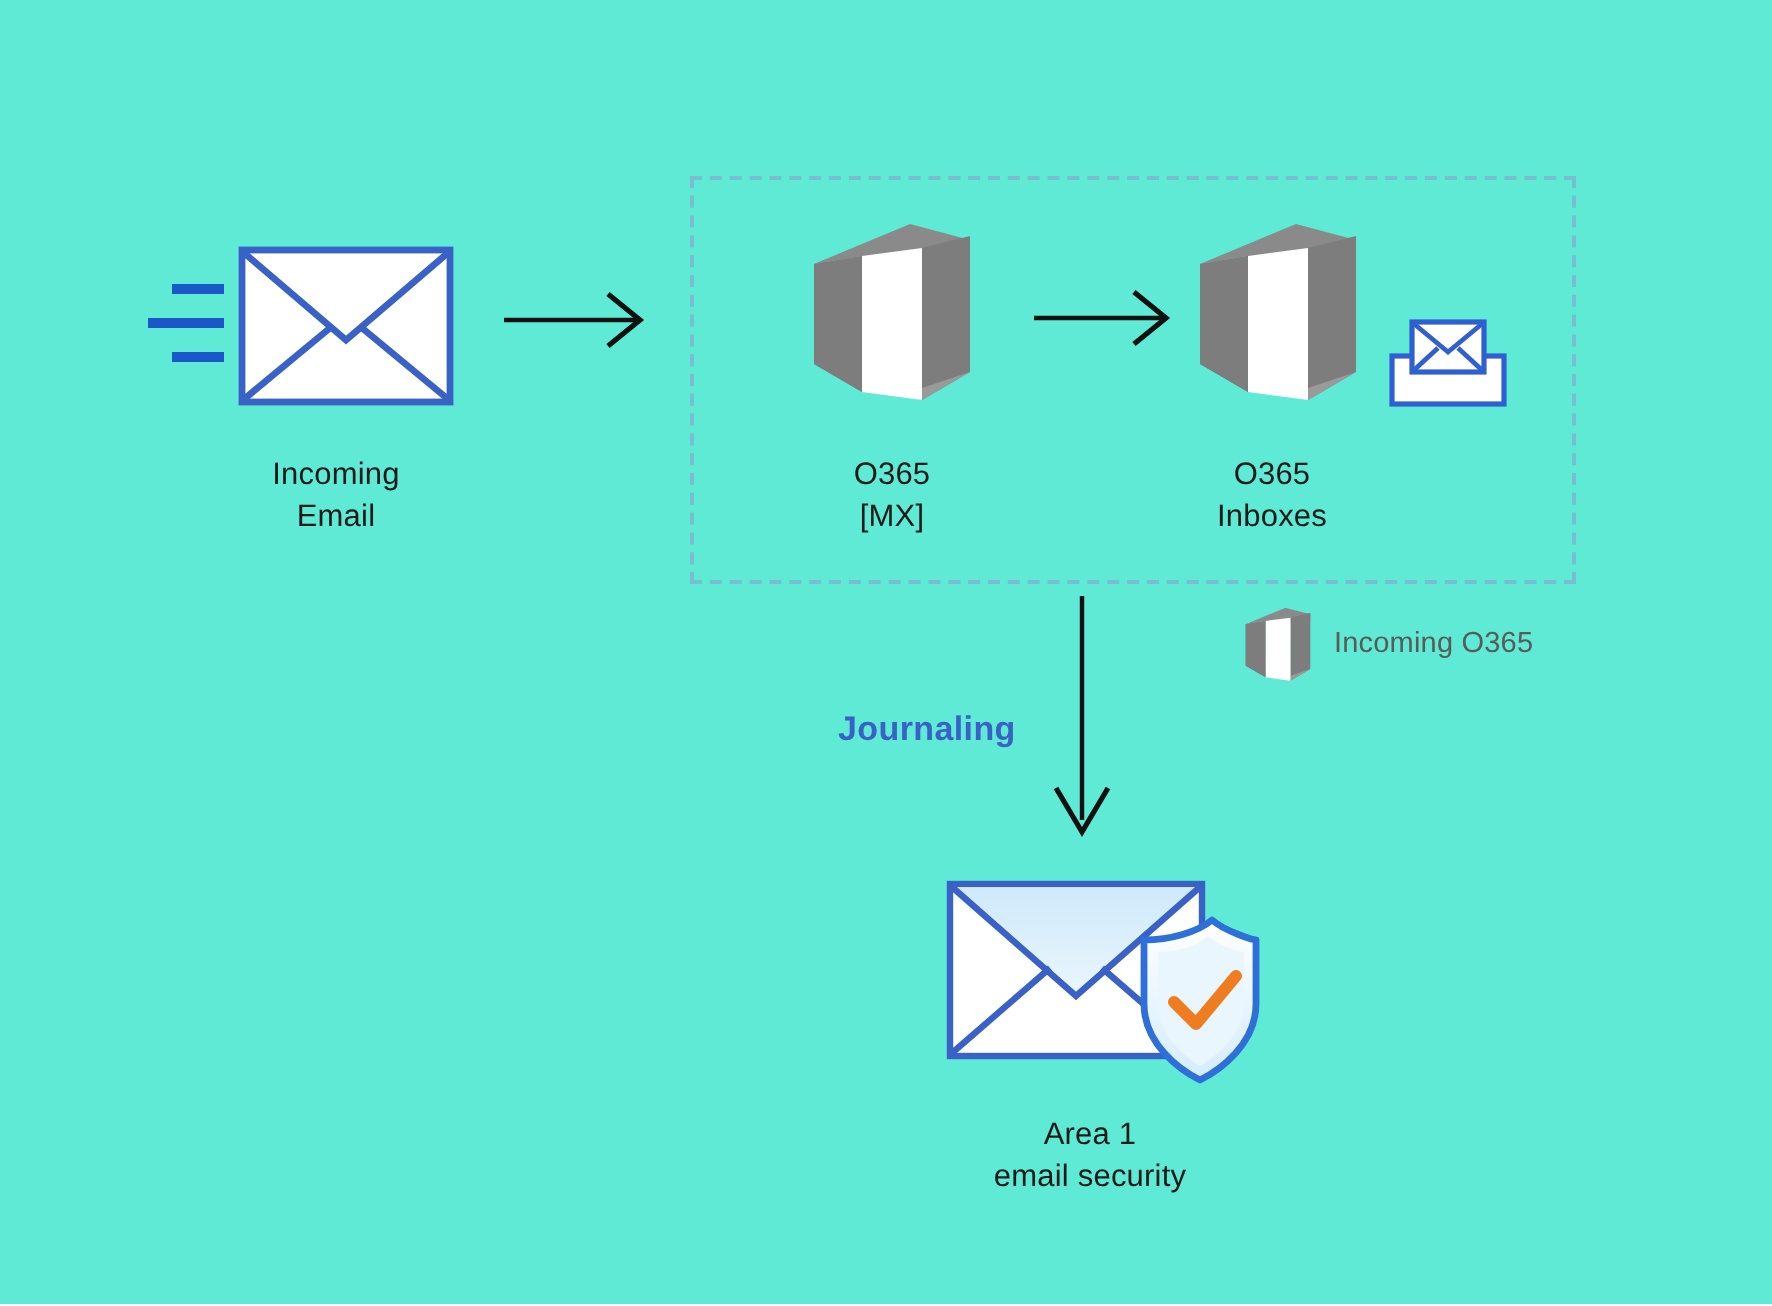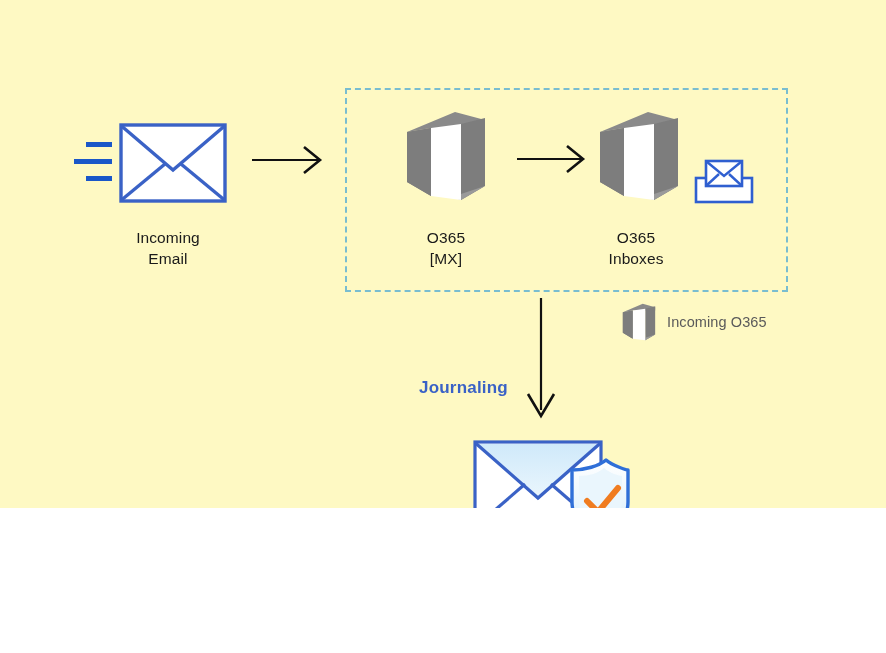--- a/index.html
+++ b/index.html
@@ -6,22 +6,22 @@
     margin: 0;
     padding: 0;
     background: #ffffff;
   }
   body {
     font-family: "Liberation Sans", sans-serif;
   }
   #canvas {
     position: relative;
     width: 886px;
-    height: 508px;
-    background: #fef9c3;
+    height: 652px;
+    background: #5eead4;
     overflow: hidden;
   }
   .abs { position: absolute; }
 
   
   .dashed-box {
     left: 345px;
     top: 88px;
     width: 443px;
     height: 204px;
@@ -155,21 +155,21 @@
     </svg>
   </div>
   <div class="abs label-legend" style="left:667px; top:314px;">Incoming O365</div>
 
   <div class="abs" style="left:524px; top:298px;">
     <svg width="34" height="122" viewBox="0 0 34 122">
       <line x1="17" y1="0" x2="17" y2="112" stroke="#111111" stroke-width="2.2"></line>
       <path d="M4 96 L17 118 L30 96" fill="none" stroke="#111111" stroke-width="2.6" stroke-linejoin="miter"></path>
     </svg>
   </div>
-  <div class="abs label-journaling" style="left:419px; top:355px;margin-top:23px;">Journaling</div>
+  <div class="abs label-journaling" style="left:419px; top:355px;">Journaling</div>
 
   <div class="abs" style="left:472px; top:436px;">
     <svg width="160" height="108" viewBox="0 0 160 108">
       <defs>
         <linearGradient id="envFlapGrad" x1="0" y1="0" x2="0" y2="1">
           <stop offset="0%" stop-color="#cfe9fa"></stop>
           <stop offset="100%" stop-color="#eaf6fd"></stop>
         </linearGradient>
         <linearGradient id="shieldGrad" x1="0" y1="0" x2="0" y2="1">
           <stop offset="0%" stop-color="#ffffff"></stop>
@@ -187,14 +187,16 @@
 
       <path d="M100 34 C113 34 127 30 134 24 C141 30 155 34 156 34 L156 66
                C156 86 138 99 128 104 C118 99 100 86 100 66 Z" fill="url(#shieldGrad)" stroke="#2f6fd8" stroke-width="3.4" stroke-linejoin="round"></path>
 
       <path d="M107 40 C117 40 127 37 132 32 C137 37 148 40 150 40 L150 65
                C150 82 136 92 128 97 C120 92 107 82 107 65 Z" fill="#eaf6fd" stroke="none"></path>
 
       <path d="M115 65 L126 76 L146 52" fill="none" stroke="#f07c20" stroke-width="6" stroke-linecap="round" stroke-linejoin="round"></path>
     </svg>
   </div>
+  <div class="abs label" style="left:465px; top:557px; width:160px;">Area 1
+email security</div>
 
 </div>
 
 </body></html>

